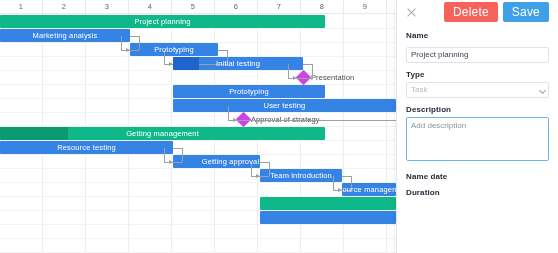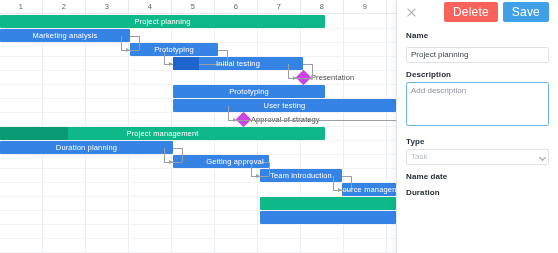--- a/index.html
+++ b/index.html
@@ -310,26 +310,26 @@
         <div class="bar task" style="left: 173px; top: 71px; width: 152px;">
           <span class="bar-label">Prototyping</span>
         </div>
         <div class="bar task" style="left: 173px; top: 85px; width: 223px;">
           <span class="bar-label">User testing</span>
         </div>
         <div class="milestone" style="left: 238px; top: 100px;"></div>
         <div class="milestone-label" style="left: 251px; top: 101px;">Approval of strategy</div>
         <div class="bar project" style="left: 0px; top: 113px; width: 325px;">
           <div class="progress" style="width: 68.25px;"></div>
-          <span class="bar-label">Project management</span>
+          <span class="bar-label">Getting management</span>
         </div>
         <div class="bar task" style="left: 0px; top: 127px; width: 173px;">
-          <span class="bar-label">Duration planning</span>
-        </div>
-        <div class="bar task" style="left: 173px; top: 141px; width: 96px; padding-left: 28px;">
+          <span class="bar-label">Resource testing</span>
+        </div>
+        <div class="bar task" style="left: 173px; top: 141px; width: 87px; padding-left: 28px;">
           <span class="bar-label">Getting approval</span>
         </div>
         <div class="bar task" style="left: 260px; top: 155px; width: 82px;">
           <span class="bar-label">Team introduction</span>
         </div>
         <div class="bar task" style="left: 342px; top: 169px; width: 54px;">
           <span class="bar-label">Resource management</span>
         </div>
         <div class="bar project" style="left: 260px; top: 183px; width: 136px;"></div>
         <div class="bar task" style="left: 260px; top: 197px; width: 136px;"></div>
@@ -400,33 +400,33 @@
         <button class="btn primary">Save</button>
       </div>
     </div>
 
     <div class="field">
       <div class="field-label">Name</div>
       <input class="text-input" type="text" value="Project planning" style="">
     </div>
 
     <div class="field">
-      <div class="field-label">Description</div>
-      <textarea class="textarea" placeholder="Add description" style=""></textarea>
-    </div>
-
-    <div class="field">
       <div class="field-label">Type</div>
       <div class="select-wrap">
         <div class="select-input">Task</div>
         <div class="chev"></div>
       </div>
     </div>
 
     <div class="field">
+      <div class="field-label">Description</div>
+      <textarea class="textarea" placeholder="Add description" style=""></textarea>
+    </div>
+
+    <div class="field">
       <div class="field-label">Name date</div>
     </div>
 
 
     <div class="field">
       <div class="field-label">Duration</div>
 
     </div>
 
   </div>

